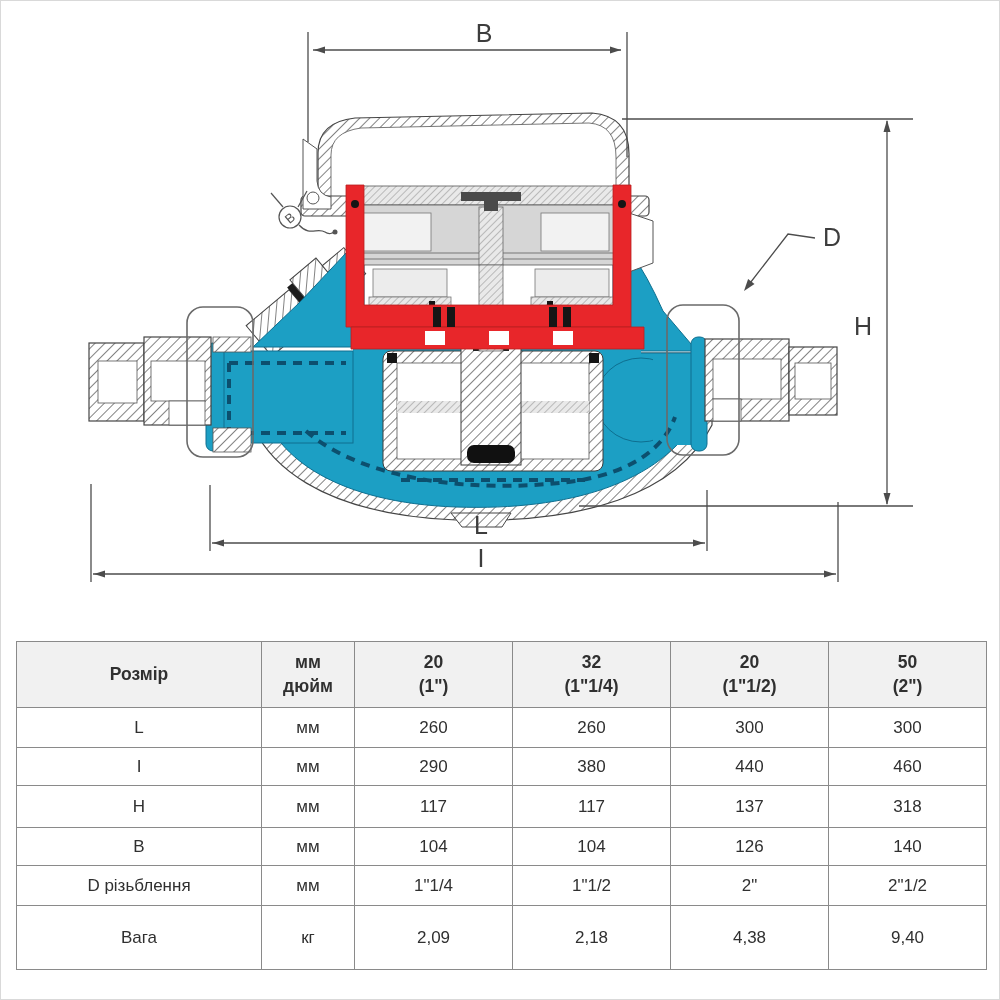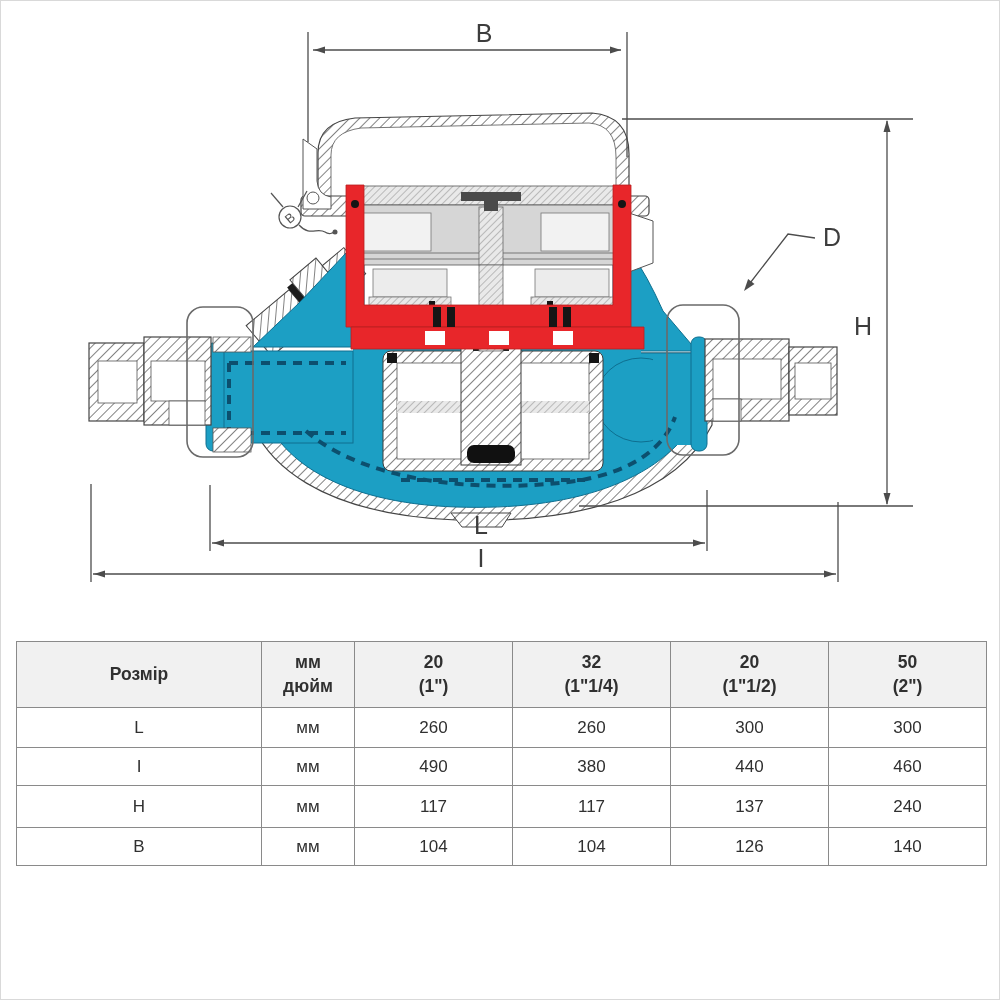--- a/index.html
+++ b/index.html
@@ -235,36 +235,52 @@
         <td>L</td>
         <td>мм</td>
         <td>260</td>
         <td>260</td>
         <td>300</td>
         <td>300</td>
       </tr>
       <tr class="r2">
         <td>I</td>
         <td>мм</td>
-        <td>490</td>
+        <td>290</td>
         <td>380</td>
         <td>440</td>
         <td>460</td>
       </tr>
       <tr class="r3">
         <td>H</td>
         <td>мм</td>
         <td>117</td>
         <td>117</td>
         <td>137</td>
-        <td>240</td>
+        <td>318</td>
       </tr>
       <tr class="r4">
         <td>B</td>
         <td>мм</td>
         <td>104</td>
         <td>104</td>
         <td>126</td>
         <td>140</td>
       </tr>
+      <tr class="r5">
+        <td>D різьблення</td>
+        <td>мм</td>
+        <td>1"1/4</td>
+        <td>1"1/2</td>
+        <td>2"</td>
+        <td>2"1/2</td>
+      </tr>
+      <tr class="r6">
+        <td>Вага</td>
+        <td>кг</td>
+        <td>2,09</td>
+        <td>2,18</td>
+        <td>4,38</td>
+        <td>9,40</td>
+      </tr>
     </tbody>
   </table>
 </div>
 
 </body></html>

